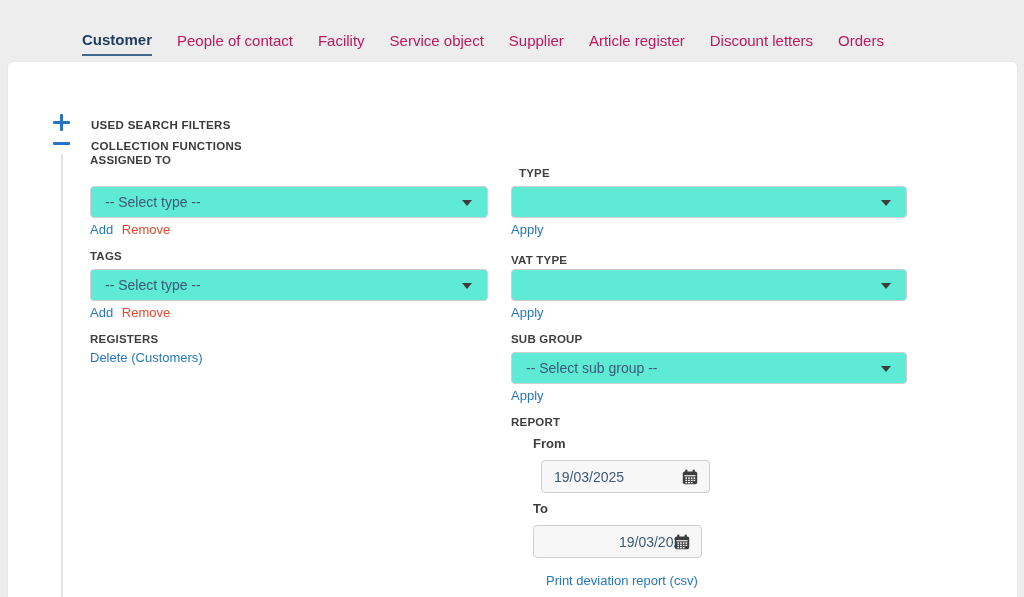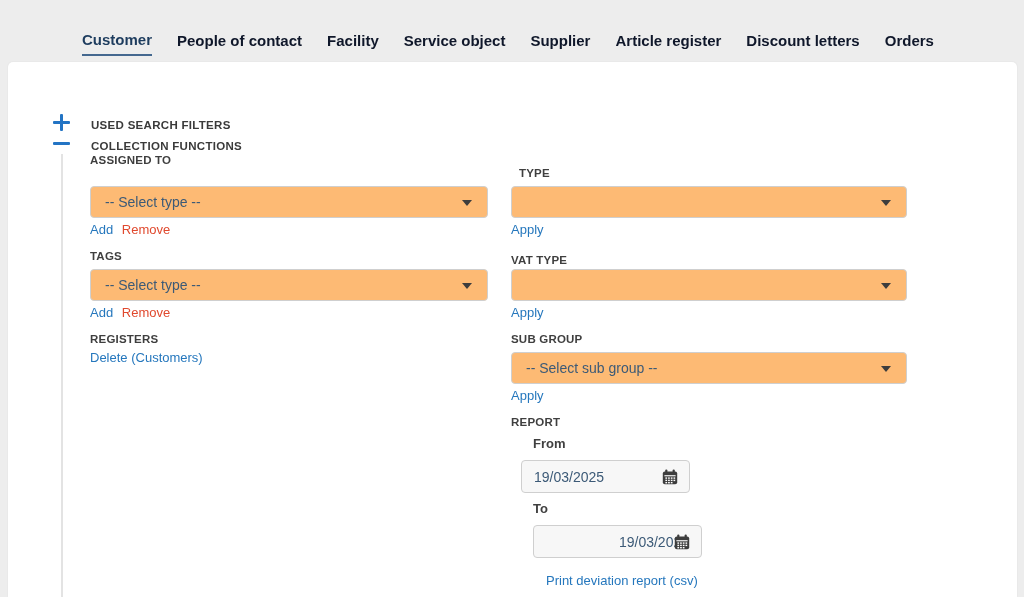--- a/index.html
+++ b/index.html
@@ -11,22 +11,22 @@
   }
   .stage { position: relative; width: 1024px; height: 597px; }
 
   
   .tabbar {
     position: absolute; top: 0; left: 0; right: 0; height: 62px;
     display: flex; align-items: center;
     padding: 24px 0 0 82px; gap: 25px;
   }
   .tab {
-    font-size: 15px; color: #0f172a; cursor: pointer;
-    line-height: 18px; padding-bottom: 5px; white-space: nowrap; font-weight: bold;
+    font-size: 15px; color: #be185d; cursor: pointer;
+    line-height: 18px; padding-bottom: 5px; white-space: nowrap;
   }
   .tab.active {
     color: #1d3c5e; font-weight: 700;
     border-bottom: 2px solid #44688f;
   }
 
   
   .panel {
     position: absolute; top: 62px; left: 8px; width: 1009px; height: 535px;
     background: #ffffff; border-radius: 5px 5px 0 0;
@@ -63,21 +63,21 @@
     position: absolute; font-size: 11.5px; font-weight: 700; color: #3f3f3f;
     letter-spacing: 0.2px; line-height: 13px;
   }
   .f-sublabel {
     position: absolute; font-size: 13px; font-weight: 700; color: #3f3f3f;
     line-height: 14px;
   }
 
   .sel {
     position: absolute; left: 0; width: 100%; height: 32px;
-    background: #fdba74; border: 1px solid #cfcfcf; border-radius: 4px;
+    background: #5eead4; border: 1px solid #cfcfcf; border-radius: 4px;
     display: flex; align-items: center; padding: 0 34px 0 14px;
     font-size: 14px; color: #3c5a77; cursor: pointer;
   }
   .sel .caret {
     position: absolute; right: 15px; top: 13px;
     width: 0; height: 0;
     border-left: 5px solid transparent; border-right: 5px solid transparent;
     border-top: 6px solid #3d3d3d;
   }
 
@@ -181,21 +181,21 @@
         <span>-- Select sub group --</span>
         <span class="caret"></span>
       </div>
       <div class="links" style="top:326px;">
         <a class="link-blue">Apply</a>
       </div>
 
       <div class="f-label" style="top:354px;">REPORT</div>
 
       <div class="f-sublabel" style="top:375px; left:22px;">From</div>
-      <div class="date-box" style="top:398px; left:10px;">
+      <div class="date-box" style="top:398px; left:30px;">
         <span>19/03/2025</span>
         <span class="cal">
           <svg width="16" height="16" viewBox="0 0 16 16">
             <rect x="3.2" y="0.5" width="2.2" height="4" rx="1" fill="#3d3d3d"></rect>
             <rect x="10.6" y="0.5" width="2.2" height="4" rx="1" fill="#3d3d3d"></rect>
             <rect x="0.8" y="2.6" width="14.4" height="12.6" rx="2" fill="#3d3d3d"></rect>
             <rect x="2.4" y="6.2" width="11.2" height="1.1" fill="#ffffff"></rect>
             <g fill="#ffffff">
               <rect x="3.4" y="8.4" width="1.7" height="1.4"></rect>
                 <rect x="6.1" y="8.4" width="1.7" height="1.4"></rect>

